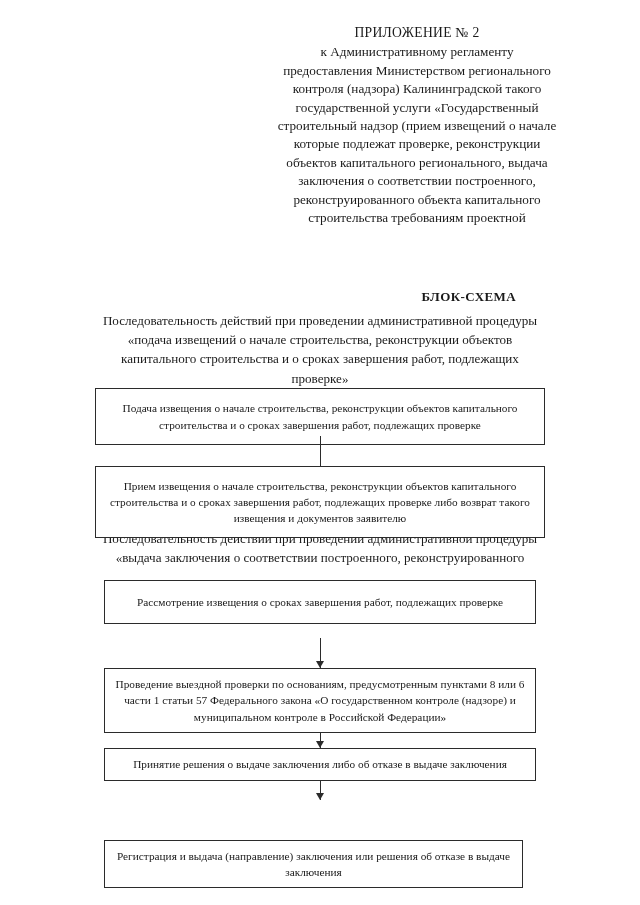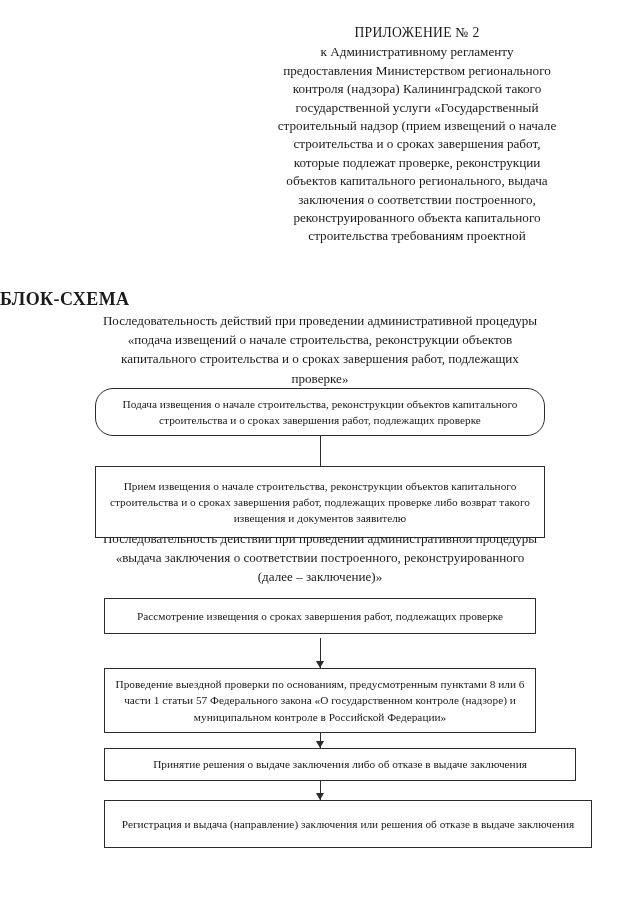--- a/index.html
+++ b/index.html
@@ -42,23 +42,23 @@
   .appendix-line {
     display: block;
   }
 
   
   .scheme-heading {
     position: absolute;
     left: 0;
     top: 289px;
     width: 516px;
-    text-align: left;
+    text-align: right;
     font-weight: bold;
-    font-size: 18px;
+    font-size: 13px;
     letter-spacing: 0.4px;
   }
 
   
   .para {
     position: absolute;
     text-align: center;
     font-size: 13.1px;
     line-height: 19.2px;
     width: 520px;
@@ -99,26 +99,26 @@
   .arrowhead {
     position: absolute;
     width: 0;
     height: 0;
     border-left: 4.5px solid transparent;
     border-right: 4.5px solid transparent;
     border-top: 7px solid #2b2b2b;
   }
 
   
-  #box-1 { left: 95px; top: 388px; width: 450px; height: 48px; border-radius: 18px; }
+  #box-1 { left: 95px; top: 388px; width: 450px; height: 57px; }
   #box-2 { left: 95px; top: 466px; width: 450px; height: 72px; }
-  #box-3 { left: 104px; top: 598px; width: 432px; height: 36px; }
+  #box-3 { left: 104px; top: 580px; width: 432px; height: 44px; }
   #box-4 { left: 104px; top: 668px; width: 432px; height: 65px; }
-  #box-5 { left: 104px; top: 748px; width: 472px; height: 33px; }
-  #box-6 { left: 104px; top: 800px; width: 488px; height: 48px; font-family: Liberation Serif, serif; }
+  #box-5 { left: 104px; top: 748px; width: 432px; height: 33px; }
+  #box-6 { left: 104px; top: 840px; width: 419px; height: 48px; font-family: Liberation Serif, serif; }
 
   
   #conn-1 { left: 320px; top: 436px; height: 30px; }
   #conn-2 { left: 320px; top: 638px; height: 30px; }
   #conn-3 { left: 320px; top: 733px; height: 15px; }
   #conn-4 { left: 320px; top: 781px; height: 19px; }
 
   #arrow-2 { left: 316px; top: 661px; }
   #arrow-3 { left: 316px; top: 741px; }
   #arrow-4 { left: 316px; top: 793px; }
@@ -128,41 +128,39 @@
 
 <div class="page">
 
   <div class="appendix">
     <div class="appendix-title">ПРИЛОЖЕНИЕ № 2</div>
     <span class="appendix-line">к Административному регламенту</span>
     <span class="appendix-line">предоставления Министерством регионального</span>
     <span class="appendix-line">контроля (надзора) Калининградской такого</span>
     <span class="appendix-line">государственной услуги «Государственный</span>
     <span class="appendix-line">строительный надзор (прием извещений о начале</span>
-    <span class="appendix-line">строительства и о сроках завершения работ,</span>
     <span class="appendix-line">которые подлежат проверке, реконструкции</span>
     <span class="appendix-line">объектов капитального регионального, выдача</span>
     <span class="appendix-line">заключения о соответствии построенного,</span>
     <span class="appendix-line">реконструированного объекта капитального</span>
     <span class="appendix-line">строительства требованиям проектной</span>
   </div>
 
   <div class="scheme-heading">БЛОК-СХЕМА</div>
 
   <div class="para para-1">
     <span>Последовательность действий при проведении административной процедуры</span>
     <span>«подача извещений о начале строительства, реконструкции объектов</span>
     <span>капитального строительства и о сроках завершения работ, подлежащих</span>
     <span>проверке»</span>
   </div>
 
   <div class="para para-2">
     <span>Последовательность действий при проведении административной процедуры</span>
     <span>«выдача заключения о соответствии построенного, реконструированного</span>
-    <span>(далее – заключение)»</span>
   </div>
 
   <div class="flow">
 
     <div class="box" id="box-1">
       <span class="box-text">Подача извещения о начале строительства, реконструкции объектов капитального строительства и о сроках завершения работ, подлежащих проверке</span>
     </div>
 
     <div class="connector" id="conn-1"></div>
 

